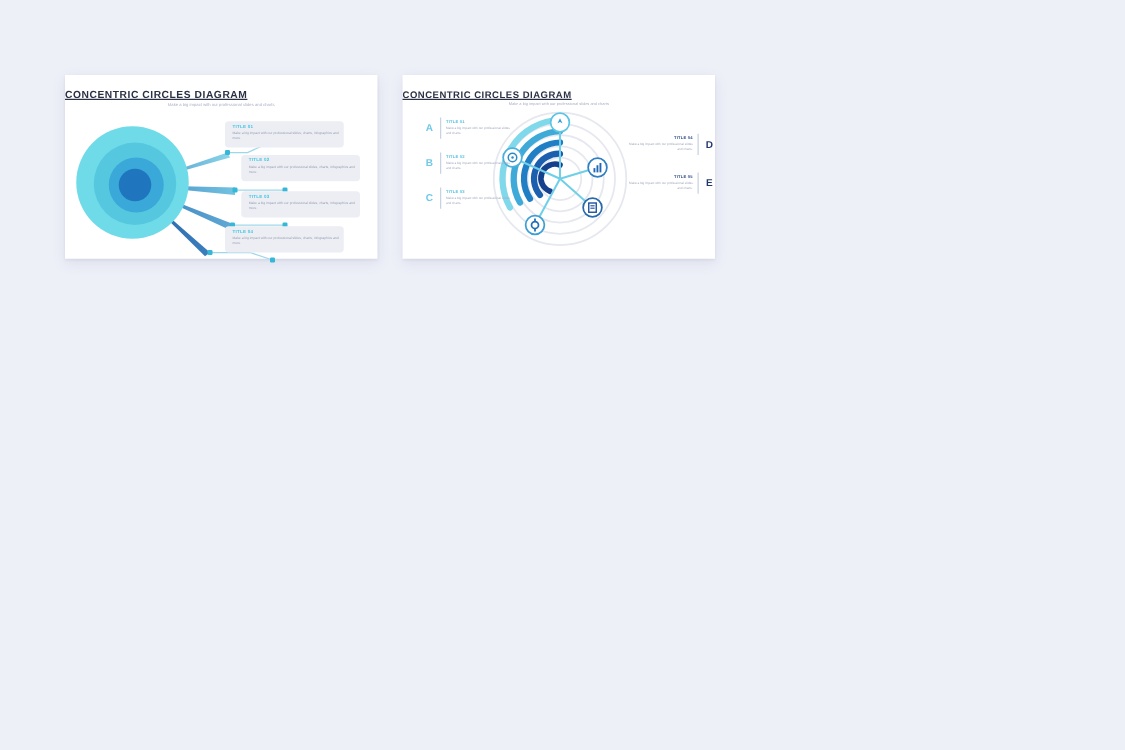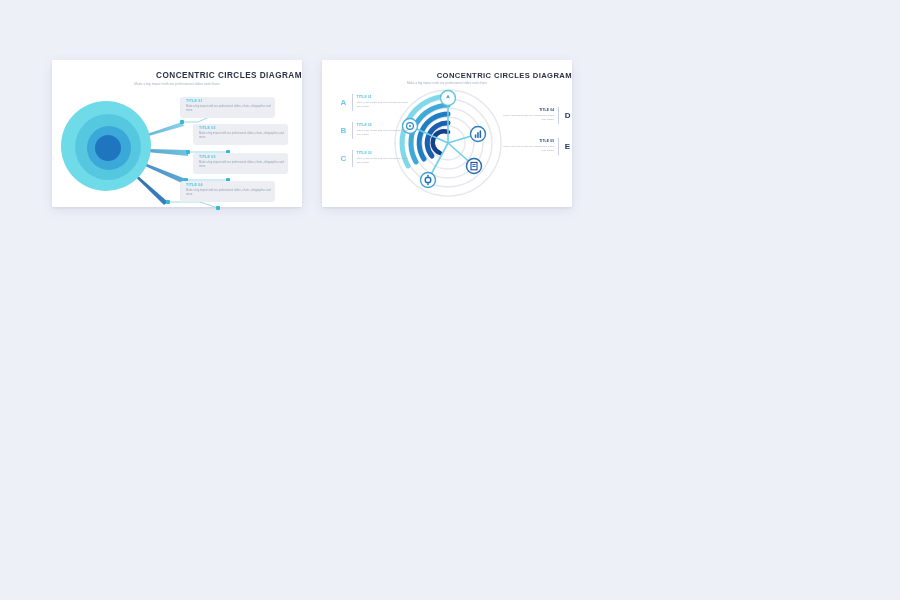--- a/index.html
+++ b/index.html
@@ -16,25 +16,26 @@
     position:absolute;
     background:#ffffff;
     box-shadow:0 3px 10px rgba(90,100,150,.13), 0 1px 2px rgba(90,100,150,.10);
   }
   #slide-left{left:52px;top:60px;width:250px;height:147px;}
   #slide-right{left:322px;top:60px;width:250px;height:147px;}
 
   
   .slide-title{
     position:absolute;left:0;right:0;
-    text-align:right;
+    text-align:left;
     color:#2b3145;
     font-weight:bold;
     letter-spacing:.055em;
     white-space:nowrap;
+    text-decoration:underline;
   }
   .slide-subtitle{
     position:absolute;left:0;right:0;
     text-align:center;
     color:#a8aec4;
     white-space:nowrap;
   }
   #slide-left .slide-title{top:11px;font-size:8.2px;}
   #slide-left .slide-subtitle{top:22px;font-size:3.3px;letter-spacing:.01em;}
   #slide-right .slide-title{top:11px;font-size:7.6px;}

